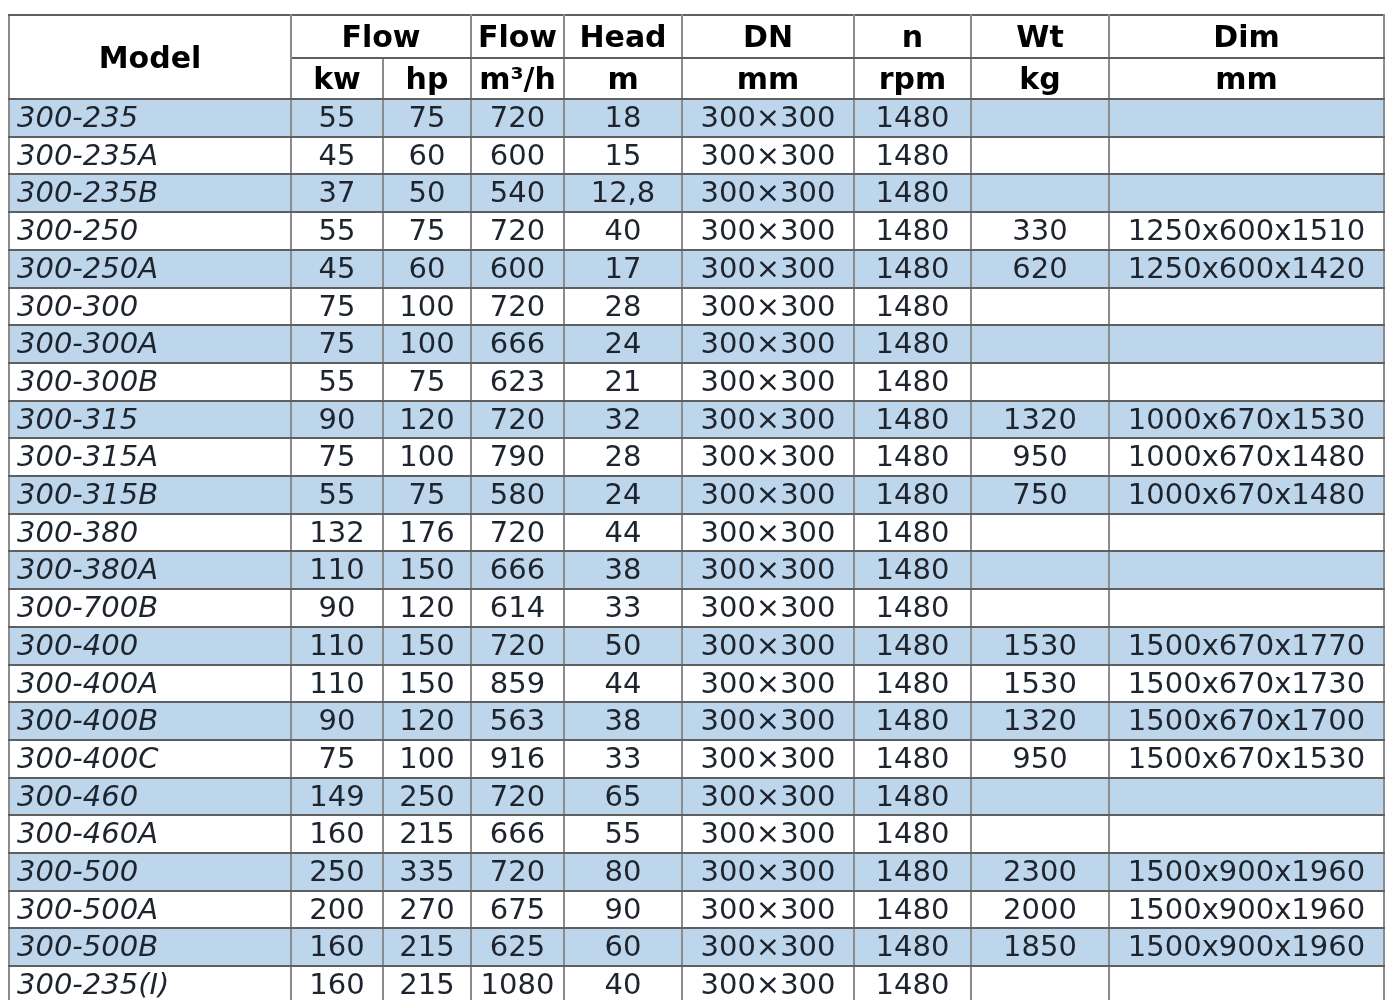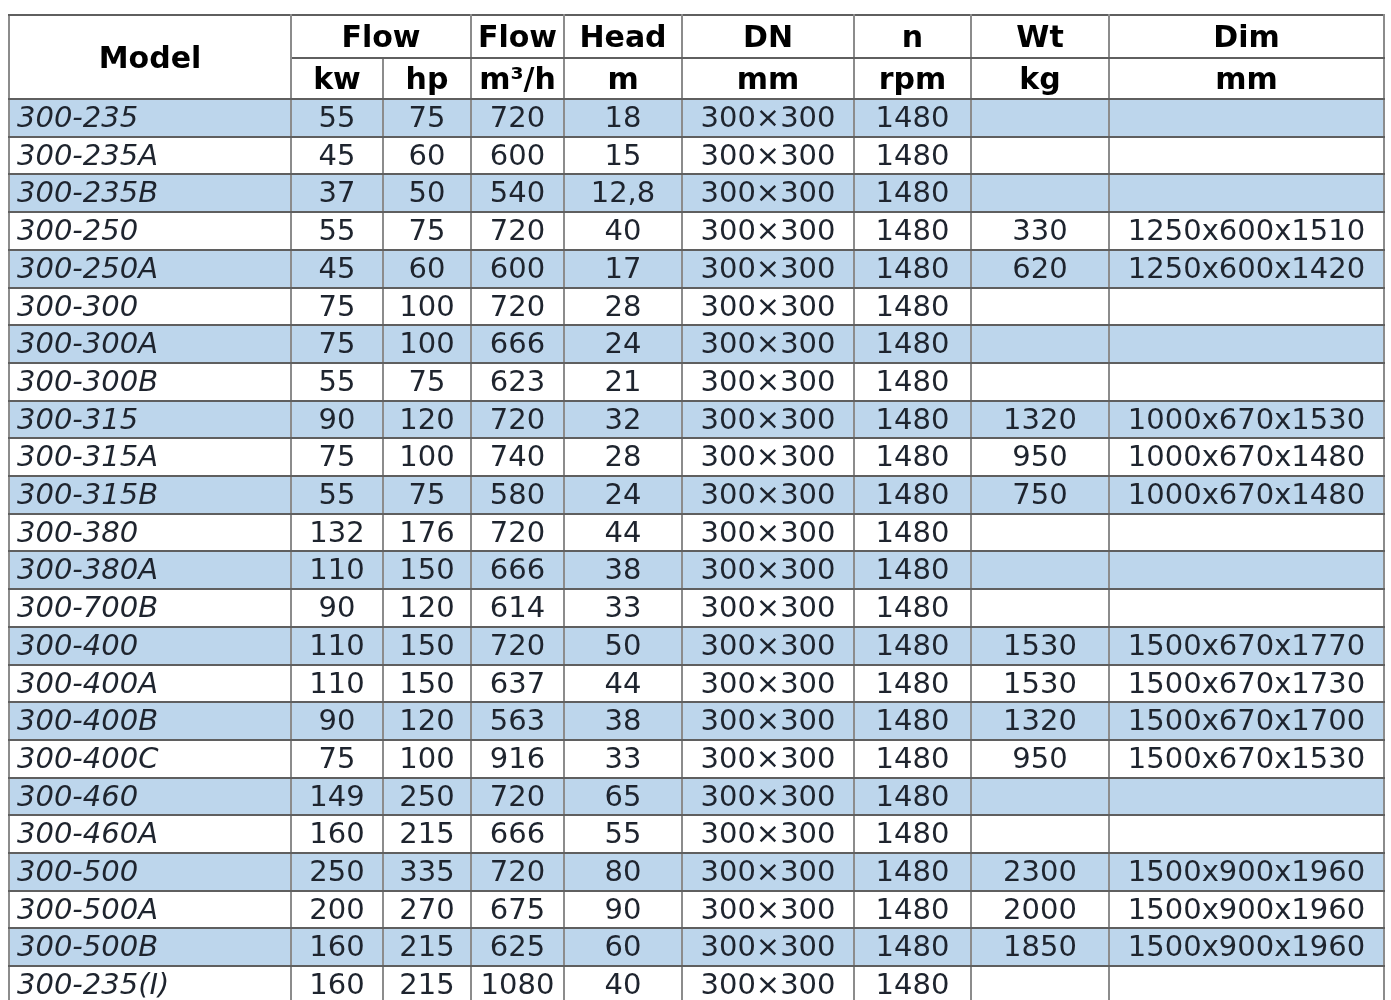--- a/index.html
+++ b/index.html
@@ -203,21 +203,21 @@
           <td class="col-head">32</td>
           <td class="col-dn">300×300</td>
           <td class="col-n">1480</td>
           <td class="col-wt">1320</td>
           <td class="col-dim">1000x670x1530</td>
         </tr>
         <tr class="base">
           <td class="col-model">300-315A</td>
           <td class="col-kw">75</td>
           <td class="col-hp">100</td>
-          <td class="col-flow">740</td>
+          <td class="col-flow">790</td>
           <td class="col-head">28</td>
           <td class="col-dn">300×300</td>
           <td class="col-n">1480</td>
           <td class="col-wt">950</td>
           <td class="col-dim">1000x670x1480</td>
         </tr>
         <tr class="alt">
           <td class="col-model">300-315B</td>
           <td class="col-kw">55</td>
           <td class="col-hp">75</td>
@@ -269,21 +269,21 @@
           <td class="col-head">50</td>
           <td class="col-dn">300×300</td>
           <td class="col-n">1480</td>
           <td class="col-wt">1530</td>
           <td class="col-dim">1500x670x1770</td>
         </tr>
         <tr class="base">
           <td class="col-model">300-400A</td>
           <td class="col-kw">110</td>
           <td class="col-hp">150</td>
-          <td class="col-flow">637</td>
+          <td class="col-flow">859</td>
           <td class="col-head">44</td>
           <td class="col-dn">300×300</td>
           <td class="col-n">1480</td>
           <td class="col-wt">1530</td>
           <td class="col-dim">1500x670x1730</td>
         </tr>
         <tr class="alt">
           <td class="col-model">300-400B</td>
           <td class="col-kw">90</td>
           <td class="col-hp">120</td>

